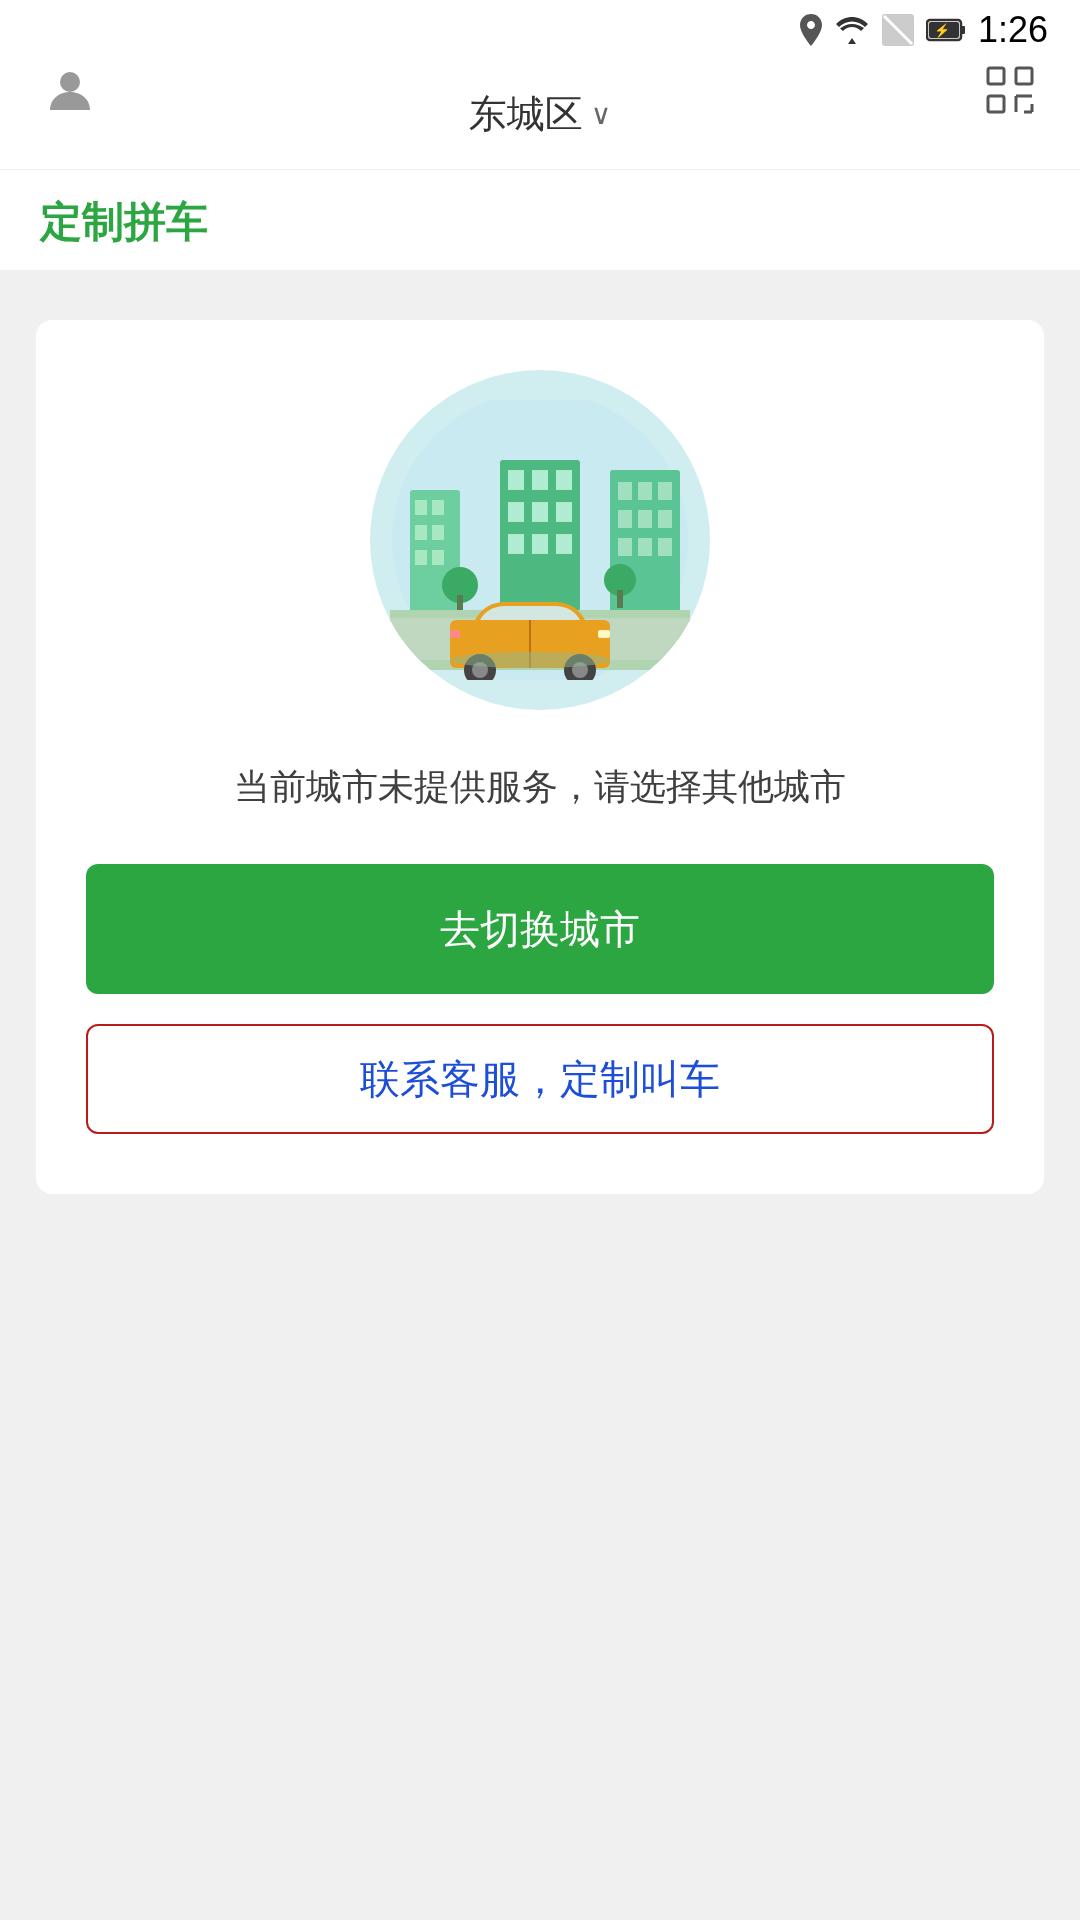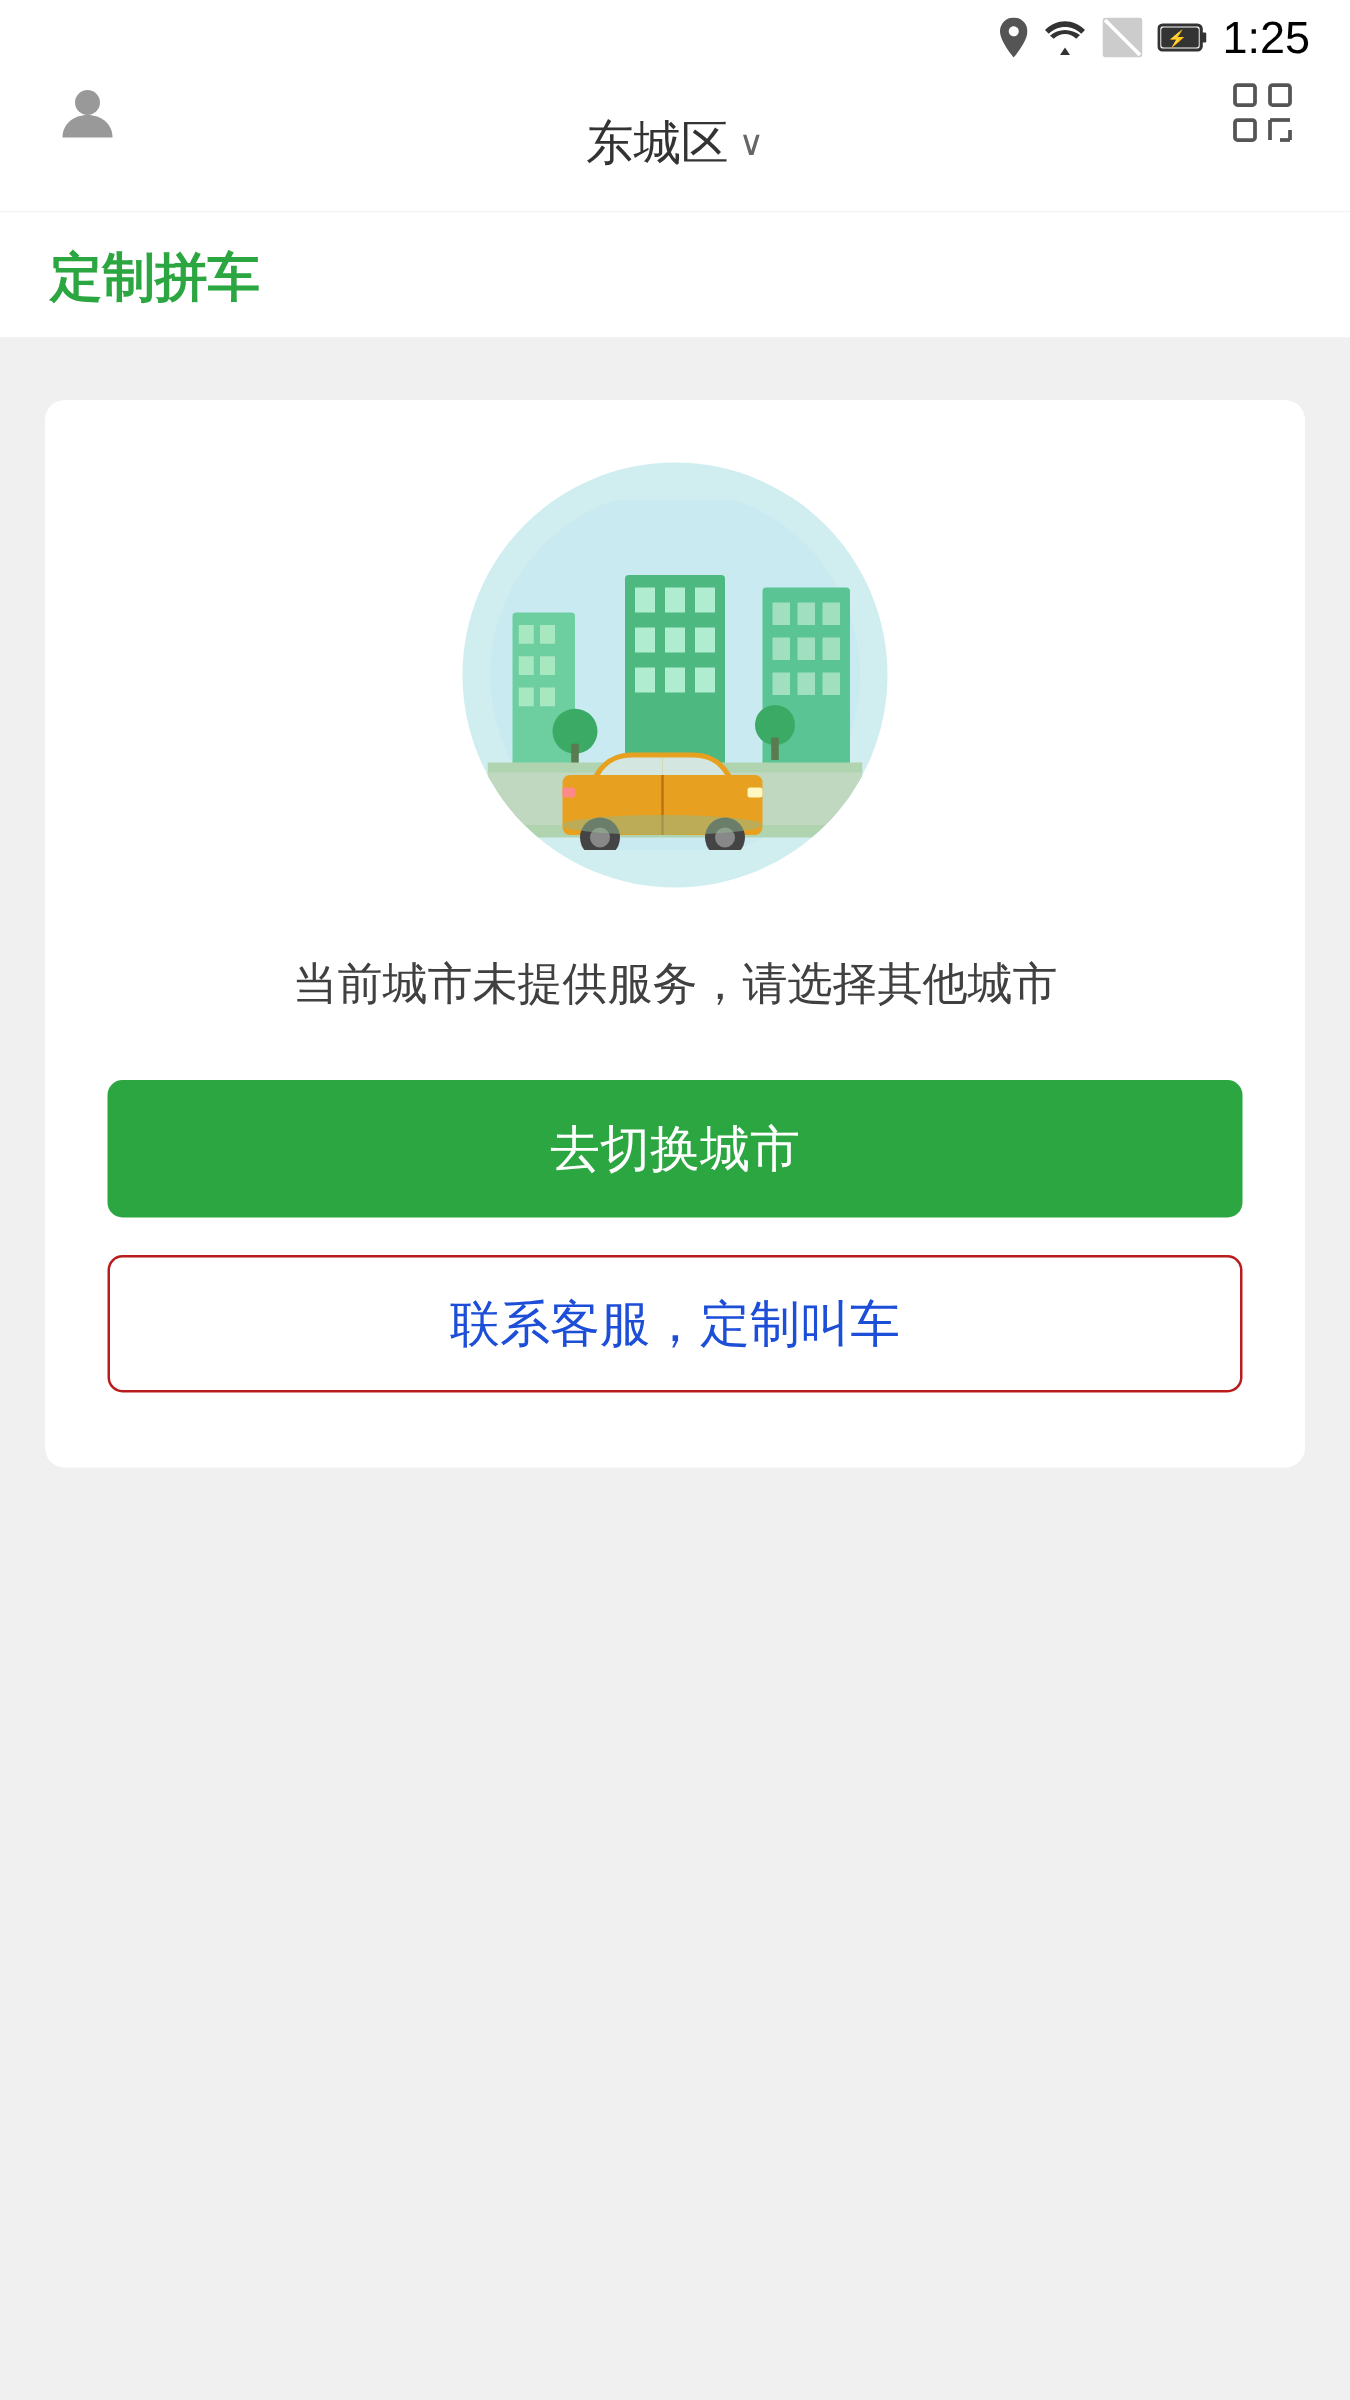--- a/index.html
+++ b/index.html
@@ -140,21 +140,21 @@
       font-size: 36px;
       color: #404040;
       margin-bottom: 50px;
       text-align: center;
       line-height: 1.5;
     }
 
     
     .btn-primary {
       width: 100%;
-      height: 110px;
+      height: 130px;
       background: #2ba640;
       border: none;
       border-radius: 12px;
       font-size: 40px;
       color: #fff;
       cursor: pointer;
       margin-bottom: 30px;
       font-family: inherit;
     }
 
@@ -191,21 +191,21 @@
       <rect x="0" y="0" width="32" height="32" fill="#ccc" rx="3"></rect>
       <line x1="2" y1="2" x2="30" y2="30" stroke="#fff" stroke-width="3"></line>
     </svg>
 
     <svg width="40" height="28" viewBox="0 0 40 28" fill="none">
       <rect x="1" y="4" width="34" height="20" rx="3" stroke="#333" stroke-width="2.5"></rect>
       <rect x="35" y="10" width="4" height="8" rx="1" fill="#333"></rect>
       <rect x="3" y="6" width="30" height="16" rx="2" fill="#333"></rect>
       <text x="8" y="19" font-size="13" fill="#fff" font-weight="bold">⚡</text>
     </svg>
-    <span class="time">1:25</span>
+    <span class="time">1:26</span>
   </div>
 </div>
 
 <div class="header">
 
   <div class="header-profile">
     <svg width="52" height="52" viewBox="0 0 52 52" fill="#999">
       <circle cx="26" cy="18" r="10"></circle>
       <path d="M6 46c0-11 9-18 20-18s20 7 20 18"></path>
     </svg>

